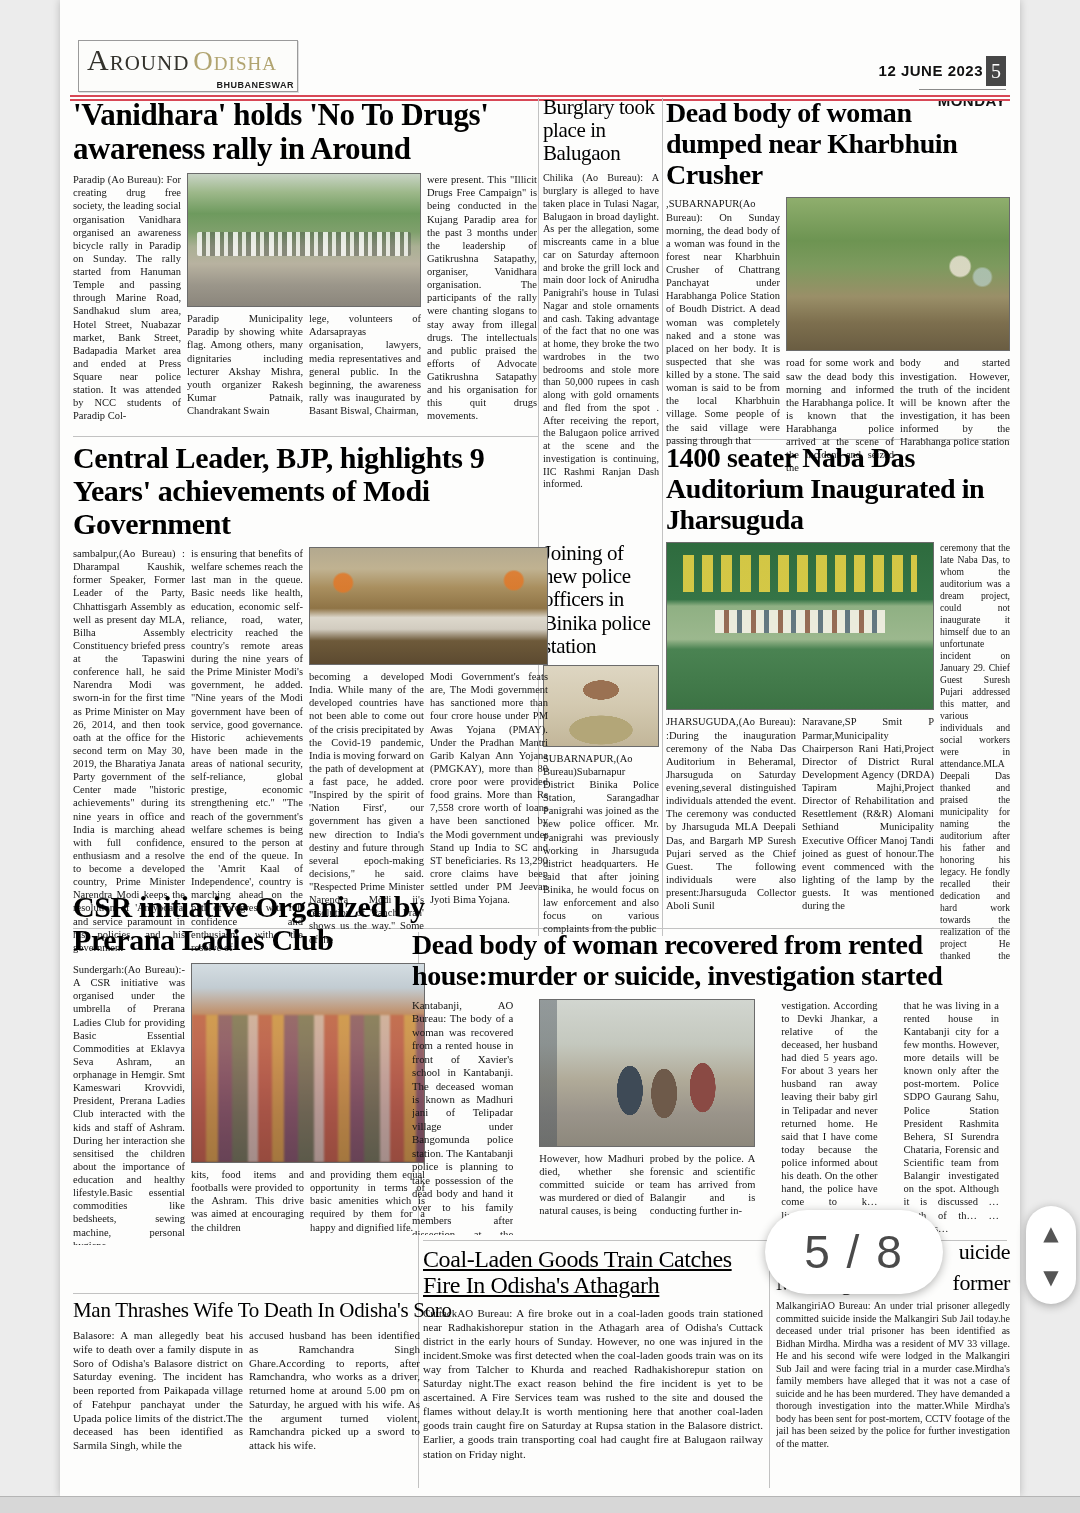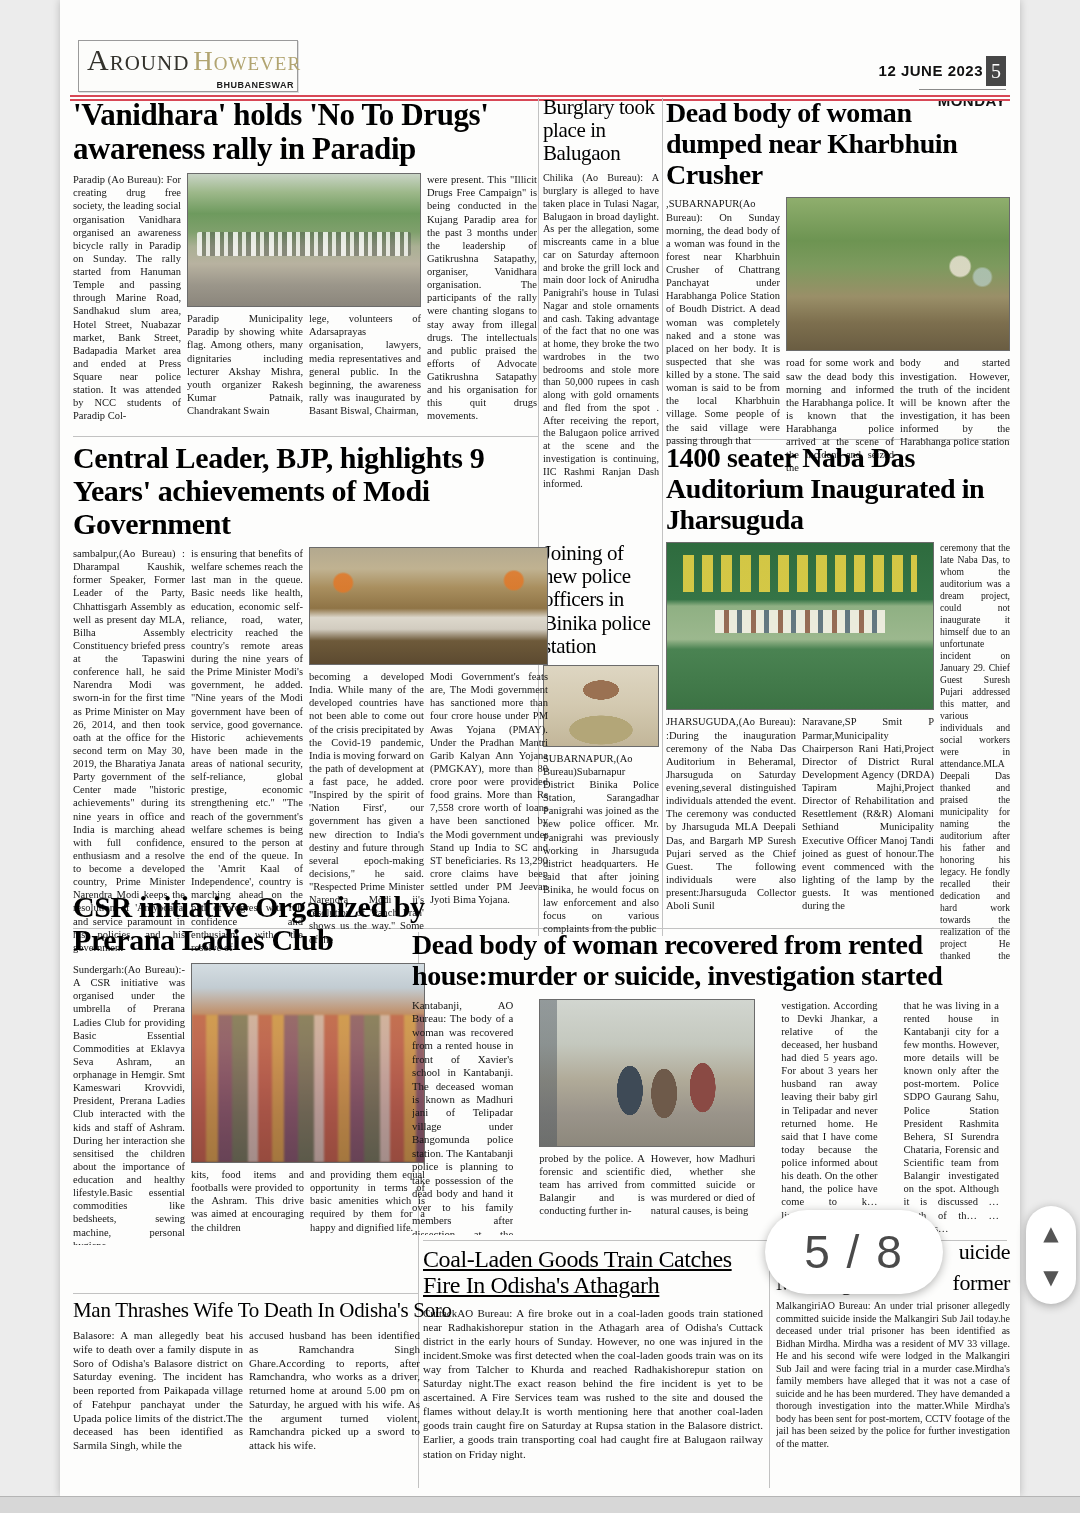--- a/index.html
+++ b/index.html
@@ -47,42 +47,42 @@
   .scrollwidget{position:absolute;left:1026px;top:1206px;width:50px;height:98px;background:#fff;border-radius:26px;box-shadow:0 2px 10px rgba(0,0,0,.3);display:flex;flex-direction:column;align-items:center;justify-content:space-evenly;}
   .scrollbtn{width:36px;height:36px;display:flex;align-items:center;justify-content:center;cursor:pointer;color:#555;font-size:20px;font-family:"DejaVu Sans",sans-serif;}
   .bottombar{position:absolute;left:0;right:0;bottom:0;height:16px;background:#d7d7d7;border-top:1px solid #b5b5b5;}
 </style>
 </head>
 <body>
 
 <div class="paper">
 
   <div class="logobox">
-    <div class="logoline"><span class="logo-around">Around</span> <span class="logo-odisha">However</span></div>
+    <div class="logoline"><span class="logo-around">Around</span> <span class="logo-odisha">Odisha</span></div>
     <div class="logo-city">BHUBANESWAR</div>
   </div>
   <div class="mh-right">
     <span class="mh-date">12 JUNE 2023</span><span class="mh-badge">5</span>
     <hr class="mh-sep">
     <div class="mh-day">MONDAY</div>
   </div>
   <div class="redrule"></div>
 
   <div class="vline" style="left:478px;top:98px;height:838px;"></div>
   <div class="vline" style="left:602px;top:98px;height:838px;"></div>
   <div class="hline" style="top:436px;left:13px;width:465px;"></div>
   <div class="hline" style="top:439px;left:606px;width:344px;"></div>
   <div class="hline" style="top:928px;left:13px;width:937px;"></div>
   <div class="hline" style="top:1240px;left:363px;width:584px;"></div>
   <div class="hline" style="top:1293px;left:13px;width:345px;"></div>
   <div class="vline" style="left:358px;top:932px;height:556px;"></div>
   <div class="vline" style="left:709px;top:1245px;height:243px;"></div>
 
   <section class="art" style="left:13px;top:98px;width:464px;">
-    <h1 class="hl" style="font-size:31px;">'Vanidhara' holds 'No To Drugs' awareness rally in Paradip</h1>
+    <h1 class="hl" style="font-size:31px;">'Vanidhara' holds 'No To Drugs' awareness rally in Around</h1>
     <div class="cols" style="height:266px;">
       <div class="bt" style="width:110px;">Paradip (Ao Bureau): For creating drug free society, the leading social organisation Vanidhara organised an awareness bicycle rally in Paradip on Sunday. The rally started from Hanuman Temple and passing through Marine Road, Sandhakud slum area, Hotel Street, Nuabazar market, Bank Street, Badapadia Market area and ended at Press Square near police station. It was attended by NCC students of Paradip Col-</div>
       <div style="width:234px;">
         <div class="ph ph-vanidhara" style="height:134px;"></div>
         <div class="cols">
           <div class="bt" style="width:116px;">Paradip Municipality Paradip by showing white flag. Among others, many dignitaries including lecturer Akshay Mishra, youth organizer Rakesh Kumar Patnaik, Chandrakant Swain</div>
           <div class="bt" style="width:112px;">lege, volunteers of Adarsaprayas organisation, lawyers, media representatives and general public. In the beginning, the awareness rally was inaugurated by Basant Biswal, Chairman,</div>
         </div>
       </div>
       <div class="bt" style="width:112px;">were present. This "Illicit Drugs Free Campaign" is being conducted in the Kujang Paradip area for the past 3 months under the leadership of Gatikrushna Satapathy, organiser, Vanidhara organisation. The participants of the rally were chanting slogans to stay away from illegal drugs. The intellectuals and public praised the efforts of Advocate Gatikrushna Satapathy and his organisation for this quit drugs movements.</div>
@@ -154,22 +154,22 @@
     </div>
   </section>
 
   <section class="art" style="left:352px;top:930px;width:587px;">
     <h1 class="hl" style="font-size:28px;">Dead body of woman recovered from rented house:murder or suicide, investigation started</h1>
     <div class="cols" style="height:236px;gap:26px;">
       <div class="bt" style="width:120px;font-size:10.8px;">Kantabanji, AO Bureau:  The body of a woman was recovered from a rented house in front of Xavier's school in Kantabanji.  The deceased woman is known as Madhuri jani of Telipadar village under Bangomunda police station. The Kantabanji police is planning to take possession of the dead body and hand it over to his family members after dissection at the Kantabanji hospital.</div>
       <div style="width:216px;">
         <div class="ph ph-kantabanji" style="height:148px;"></div>
         <div class="cols">
+          <div class="bt" style="width:105px;">However, how Madhuri died, whether she committed suicide or was murdered or died of natural causes, is being</div>
           <div class="bt" style="width:106px;">probed by the police. A forensic and scientific team has arrived from Balangir and is conducting further in-</div>
-          <div class="bt" style="width:105px;">However, how Madhuri died, whether she committed suicide or was murdered or died of natural causes, is being</div>
         </div>
       </div>
       <div class="bt" style="width:114px;height:282px;">vestigation. According to Devki Jhankar, a relative of the deceased, her husband had died 5 years ago. For about 3 years her husband ran away leaving their baby girl in Telipadar and never returned home.  He said that I have come today because the police informed about his death.  On the other hand, the police have come to k… liminary…</div>
       <div class="bt" style="width:113px;height:282px;">that he was living in a rented house in Kantabanji city for a few months. However, more details will be known only after the post-mortem. Police SDPO Gaurang Sahu, Police Station President Rashmita Behera, SI Surendra Chataria, Forensic and Scientific team from Balangir investigated on the spot. Although it is discussed … death of th… …spicious…</div>
     </div>
   </section>
 
   <section class="art" style="left:363px;top:1246px;width:340px;">
     <h1 class="hl light" style="font-size:24px;text-decoration:underline;">Coal-Laden Goods Train Catches Fire In Odisha's Athagarh</h1>
     <div class="bt" style="font-size:11px;line-height:1.28;">CuttackAO Bureau: A fire broke out in a coal-laden goods train stationed near Radhakishorepur station in the Athagarh area of Odisha's Cuttack district in the early hours of Sunday. However, no one was injured in the incident.Smoke was first detected when the coal-laden goods train was on its way from Talcher to Khurda and reached Radhakishorepur station on Saturday night.The exact reason behind the fire incident is yet to be ascertained. A Fire Services team was rushed to the site and doused the flames without delay.It is worth mentioning here that another coal-laden goods train caught fire on Saturday at Rupsa station in the Balasore district. Earlier, a goods train transporting coal had caught fire at Balugaon railway station on Friday night.</div>

